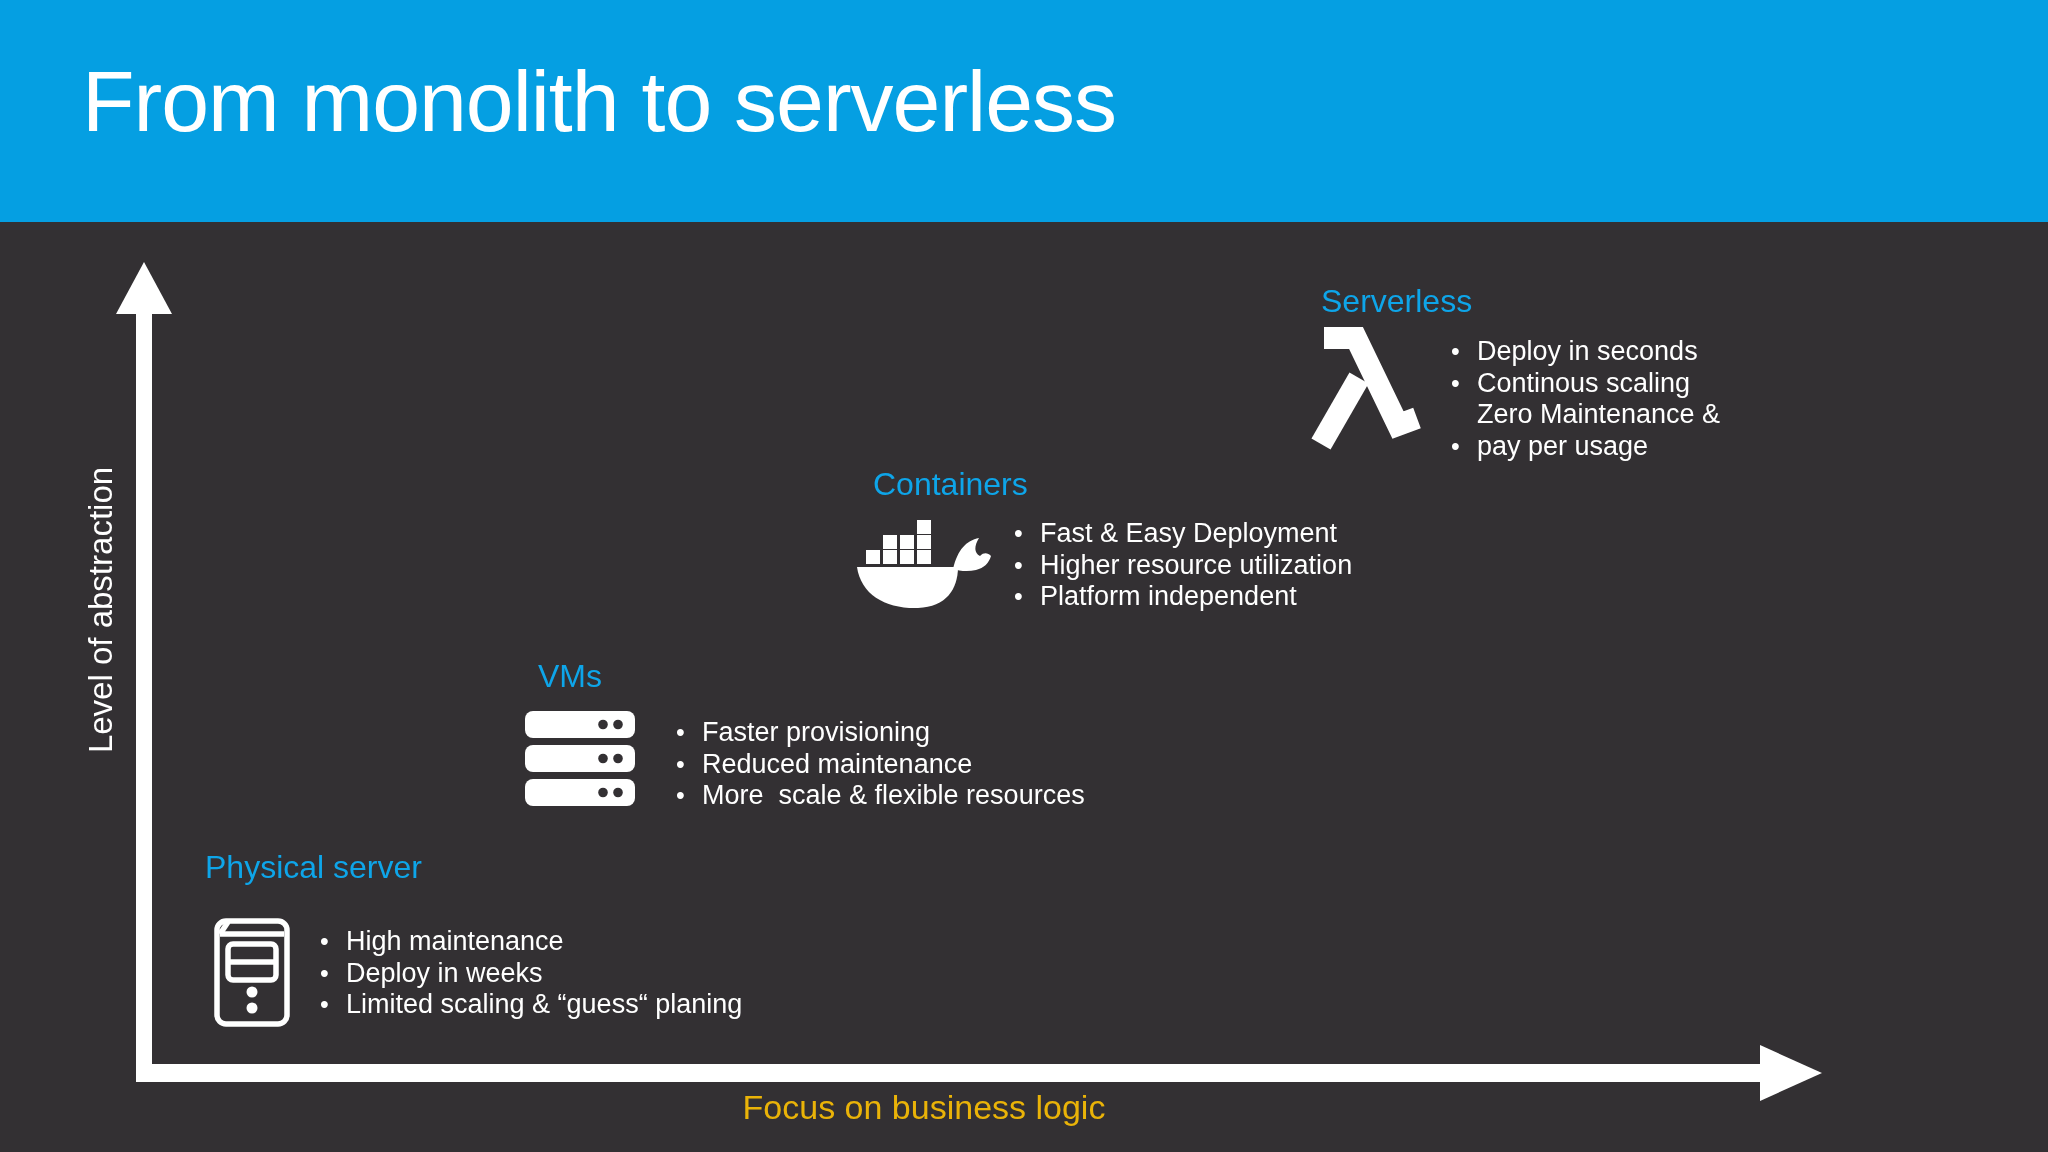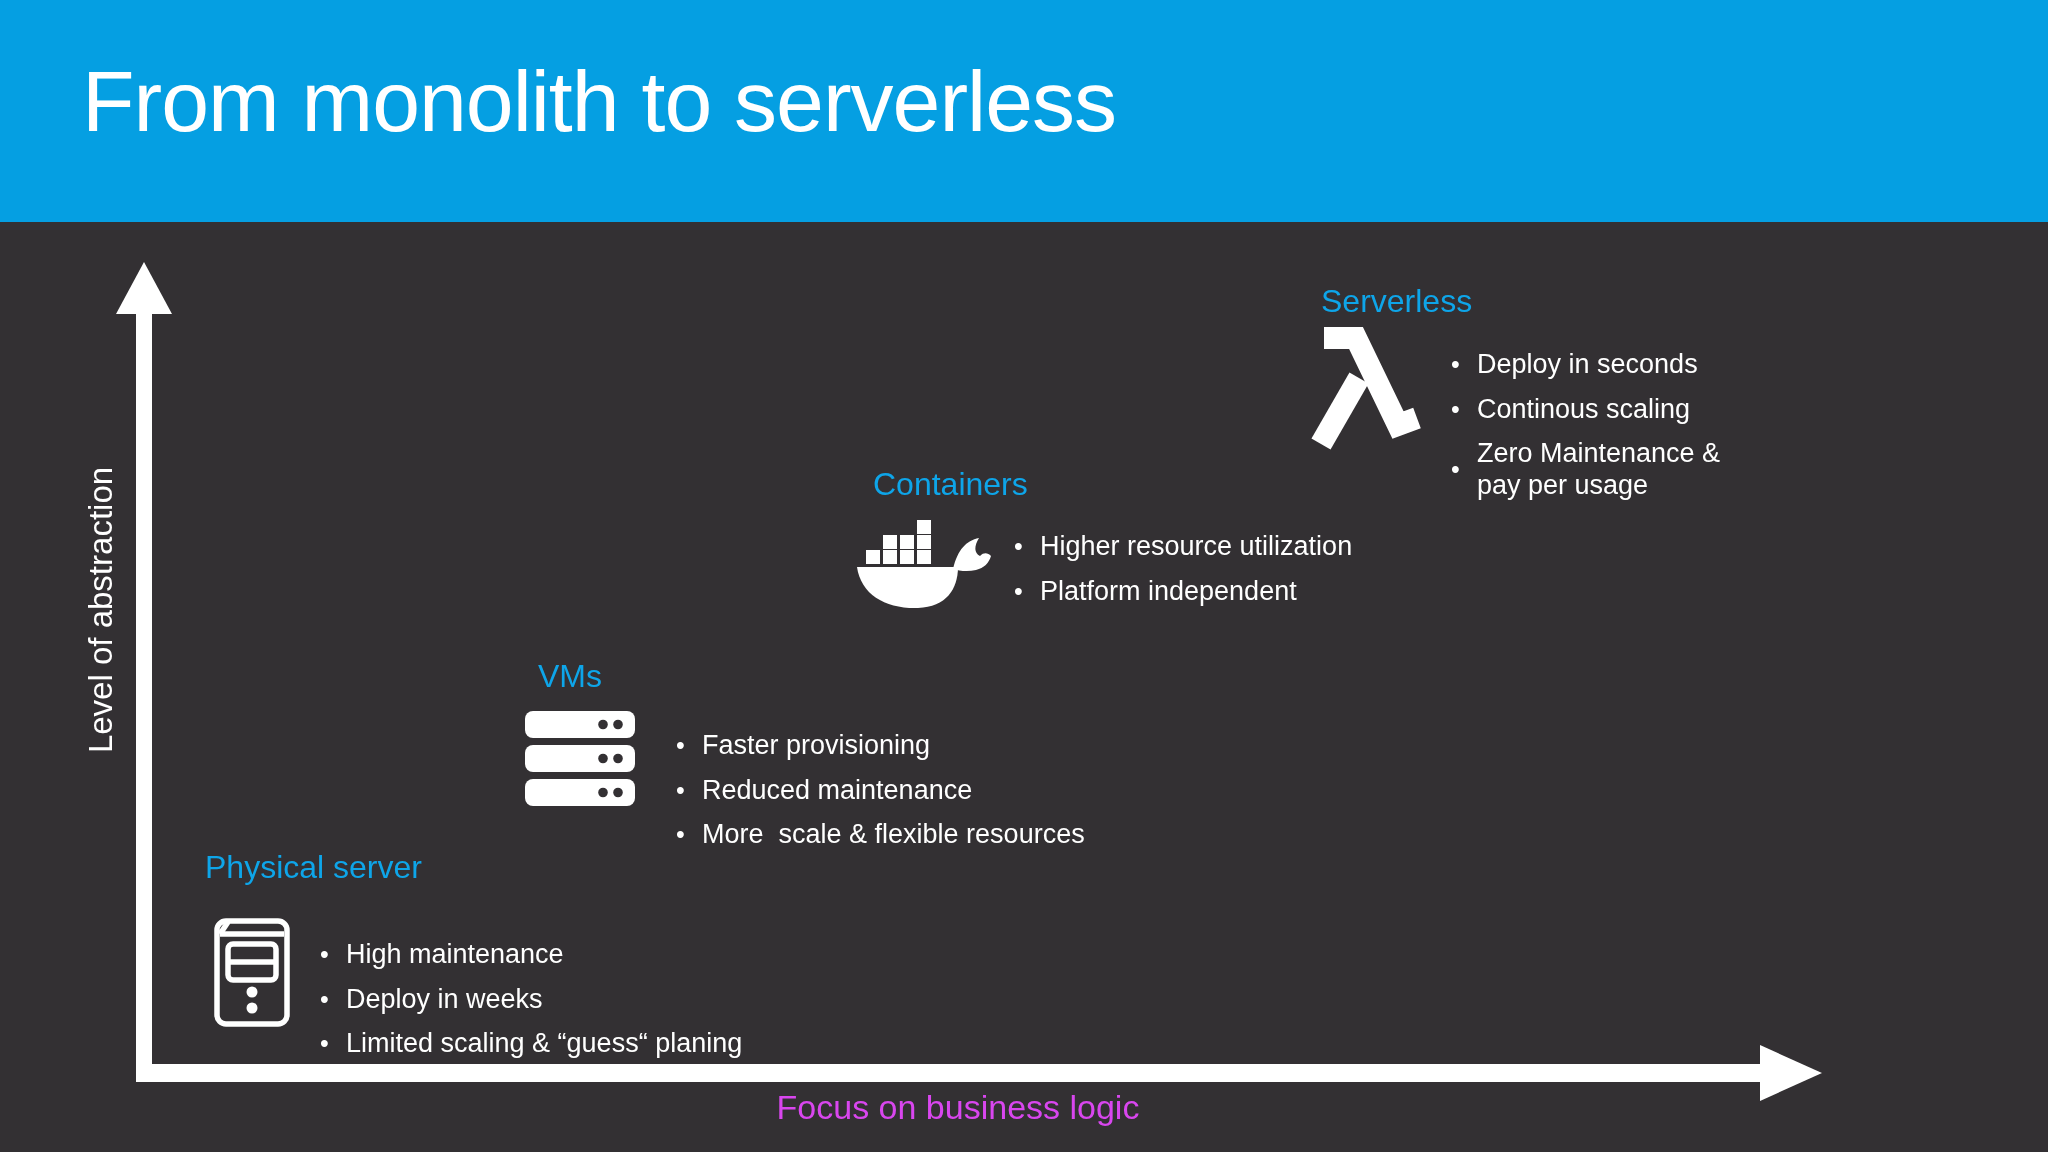--- a/index.html
+++ b/index.html
@@ -30,36 +30,36 @@
   }
 
   
   .axes-svg{position:absolute;left:0;top:0;width:2048px;height:1152px;}
   .y-axis-label{
     position:absolute;left:101px;top:610px;
     transform:translate(-50%,-50%) rotate(-90deg);
     font-size:33px;white-space:nowrap;color:#fff;
   }
   .x-axis-label{
-    position:absolute;left:958px;top:1088px;
+    position:absolute;left:924px;top:1088px;
     transform:translateX(-50%);
-    font-size:34px;white-space:nowrap;color:#d946ef;
+    font-size:34px;white-space:nowrap;color:#eab308;
   }
 
   
   .stage-label{
     position:absolute;font-size:32px;font-weight:400;color:#0ea5e9;white-space:nowrap;
     line-height:38px;
   }
   .stage-icon{position:absolute;}
   .bullets{
     position:absolute;list-style:none;
     font-size:27px;line-height:31.5px;color:#fff;
   }
-  .bullets li{display:flex;align-items:center;margin-top:13px;}
+  .bullets li{display:flex;align-items:flex-end;}
   .bullets li::before{
     content:"\2022";
     flex:none;width:26px;font-size:25px;line-height:31.5px;
   }
   .bullet-text{white-space:pre-wrap;}
 
   
   .label-physical   {left:205px; top:848px;}
   .icon-physical    {left:212px; top:916px; width:80px;  height:114px;}
   .list-physical    {left:320px; top:926px;}
@@ -173,20 +173,23 @@
         <rect x="44" y="32" width="14" height="14"></rect>
         <rect x="61" y="32" width="14" height="14"></rect>
 
         <path d="M1 49 H102 C102 71 90 89 62 90 C30 91 5 77 1 49 Z"></path>
 
         <path d="M97 51 C102 31 110 23 123 20 C118 28 118 35 124 38 C128 34 132 35 135 38 C133 45 128 50 120 52 C112 54 103 53 97 51 Z"></path>
       </g>
     </svg>
     <ul class="bullets list-containers">
       <li>
+          <span class="bullet-text">Fast &amp; Easy Deployment</span>
+        </li>
+      <li>
           <span class="bullet-text">Higher resource utilization</span>
         </li>
       <li>
           <span class="bullet-text">Platform independent</span>
         </li>
     </ul>
   </section>
 
   <section>
     <div class="stage-label label-serverless">Serverless</div>

